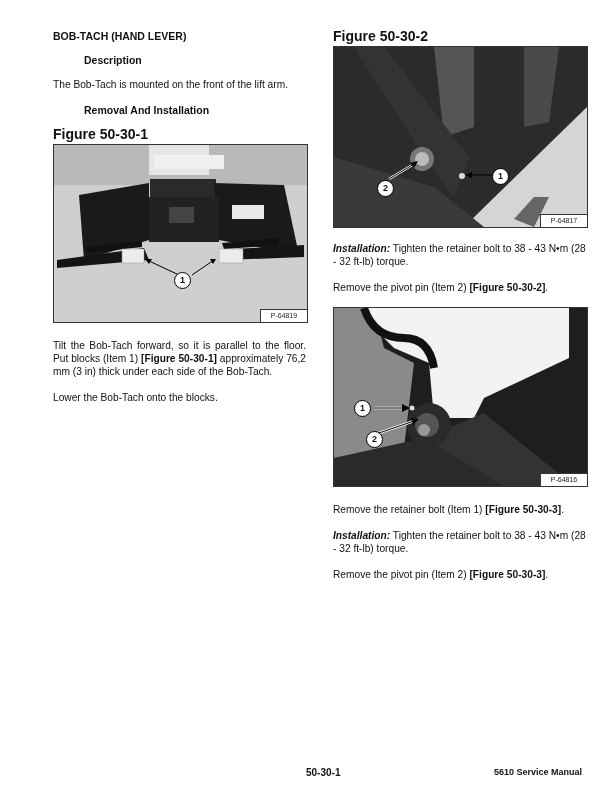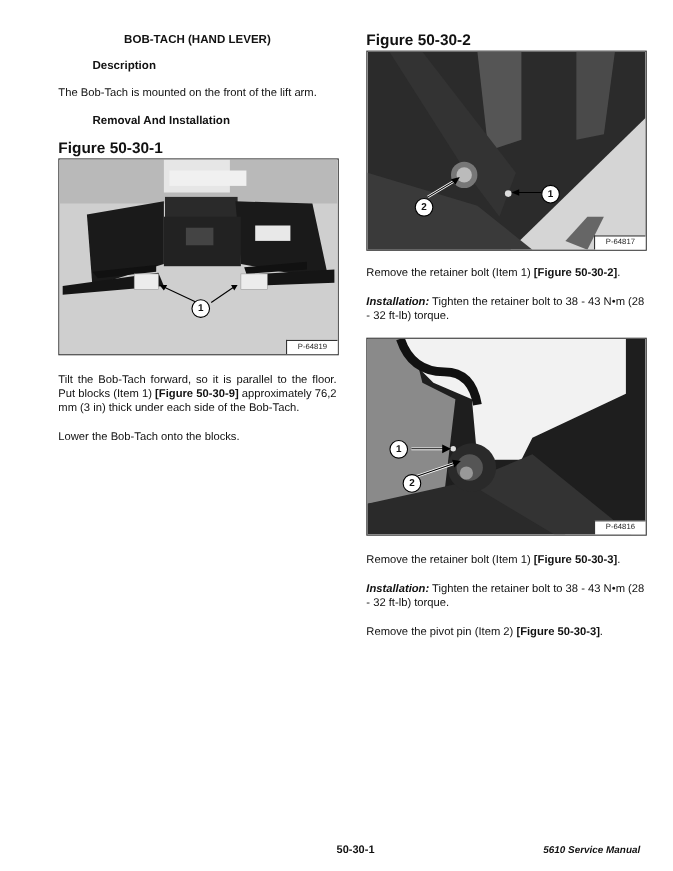--- a/index.html
+++ b/index.html
@@ -1,35 +1,35 @@
 <!DOCTYPE html>
 <html><head>
 <meta charset="utf-8">
 <style>
   html, body { margin: 0; padding: 0; background: #ffffff; }
   body { width: 612px; height: 792px; position: relative; overflow: hidden;
          font-family: "Liberation Sans", sans-serif; color: #111; font-size: 10.2px; line-height: 13px; }
   .col { position: absolute; width: 253px; }
   .col-left { left: 53px; top: 30px; }
   .col-right { left: 333px; top: 30px; }
-  h1 { font-size: 10.5px; font-weight: bold; margin: 0 0 11px 0; line-height: 13px; text-align: center; }
+  h1 { font-size: 10.5px; font-weight: bold; margin: 0 0 11px 0; line-height: 13px; }
   h2 { font-size: 10.5px; font-weight: bold; margin: 0 0 11px 0; line-height: 13px; padding-left: 31px; }
   .figlabel { font-size: 14px; font-weight: bold; margin: 0 0 3px 0; line-height: 13px; }
   p { margin: 0 0 13px 0; text-align: justify; }
   p.last { margin-bottom: 0; }
   .b { font-weight: bold; }
   .bi { font-weight: bold; font-style: italic; }
   .figure { position: relative; width: 253px; border: 1px solid #333; overflow: hidden; margin-bottom: 16px; }
   .figure svg { display: block; }
   .pnum { position: absolute; right: 0; bottom: 0; background: #fff; border-left: 1px solid #333; border-top: 1px solid #333;
           font-size: 7px; line-height: 12px; padding: 0 8px; color: #222; width: 30px; text-align: center; }
   .callout { position: absolute; width: 15px; height: 15px; border: 1px solid #000; border-radius: 50%; background: #fff;
              font-size: 9px; font-weight: bold; text-align: center; line-height: 15px; }
   .footer-num { position: absolute; top: 766px; left: 306px; font-size: 10px; font-weight: bold; }
-  .footer-title { position: absolute; top: 766px; right: 30px; font-size: 9px; font-weight: bold; font-style: italic; }
+  .footer-title { position: absolute; top: 766px; right: 30px; font-size: 9px; font-weight: bold; }
 </style>
 </head>
 <body>
 
 <div class="col col-left">
   <h1>BOB-TACH (HAND LEVER)</h1>
   <h2>Description</h2>
   <p>The Bob-Tach is mounted on the front of the lift arm.</p>
   <h2>Removal And Installation</h2>
   <div class="figlabel">Figure 50-30-1</div>
@@ -60,21 +60,21 @@
 
       <line x1="125" y1="130" x2="93" y2="115" stroke="#000" stroke-width="1"></line>
       <polygon points="91,114 98,114 95,119" fill="#000"></polygon>
       <line x1="138" y1="130" x2="160" y2="115" stroke="#000" stroke-width="1"></line>
       <polygon points="162,114 156,114 159,119" fill="#000"></polygon>
     </svg>
     <div class="callout" style="left:120px; top:127px;">1</div>
     <div class="pnum">P-64819</div>
   </div>
 
-  <p><span>Tilt the Bob-Tach forward, so it is parallel to the floor. Put blocks (Item 1) </span><span class="b">[Figure 50-30-9]</span><span> approximately 76,2 mm (3 in) thick under each side of the Bob-Tach.</span></p>
+  <p><span>Tilt the Bob-Tach forward, so it is parallel to the floor. Put blocks (Item 1) </span><span class="b">[Figure 50-30-1]</span><span> approximately 76,2 mm (3 in) thick under each side of the Bob-Tach.</span></p>
   <p>Lower the Bob-Tach onto the blocks.</p>
 </div>
 
 <div class="col col-right">
   <div class="figlabel">Figure 50-30-2</div>
   <div class="figure" style="height:180px; margin-bottom:14px;">
     <svg width="253" height="180" viewBox="0 0 253 180">
       <rect width="253" height="180" fill="#2b2b2b"></rect>
       <polygon points="130,180 253,60 253,180" fill="#d5d5d5"></polygon>
       <polygon points="0,110 100,140 150,180 0,180" fill="#3a3a3a"></polygon>
@@ -90,22 +90,22 @@
       <line x1="55" y1="132" x2="80" y2="117" stroke="#000" stroke-width="1"></line>
       <polygon points="84,114 76,116 80,121" fill="#000"></polygon>
       <line x1="158" y1="128" x2="135" y2="128" stroke="#000" stroke-width="1"></line>
       <polygon points="131,128 138,125 138,131" fill="#000"></polygon>
     </svg>
     <div class="callout" style="left:43px; top:133px;">2</div>
     <div class="callout" style="left:158px; top:121px;">1</div>
     <div class="pnum">P-64817</div>
   </div>
 
-  <p><span>Remove the retainer bolt (Item 1) </span><span class="b">[Figure 50-30-2]</span><span>.</span></p>
   <p style="text-align:left;"><span class="bi">Installation:</span><span> Tighten the retainer bolt to 38 - 43 N•m (28 - 32 ft-lb) torque.</span></p>
+  <p><span>Remove the pivot pin (Item 2) </span><span class="b">[Figure 50-30-2]</span><span>.</span></p>
 
   <div class="figure" style="height:178px;">
     <svg width="253" height="178" viewBox="0 0 253 178">
       <rect width="253" height="178" fill="#1e1e1e"></rect>
       <polygon points="0,0 40,0 50,40 80,55 70,140 0,150" fill="#8a8a8a"></polygon>
       <polygon points="30,0 235,0 235,50 150,90 140,110 100,110 95,55 60,40 40,20" fill="#f2f2f2"></polygon>
       <path d="M30,0 Q40,30 70,30 Q95,30 100,60" stroke="#111" stroke-width="8" fill="none"></path>
       <polygon points="0,150 90,130 180,178 0,178" fill="#2a2a2a"></polygon>
       <polygon points="90,130 150,105 240,178 170,178" fill="#333"></polygon>
       <circle cx="95" cy="117" r="22" fill="#2a2a2a"></circle>

